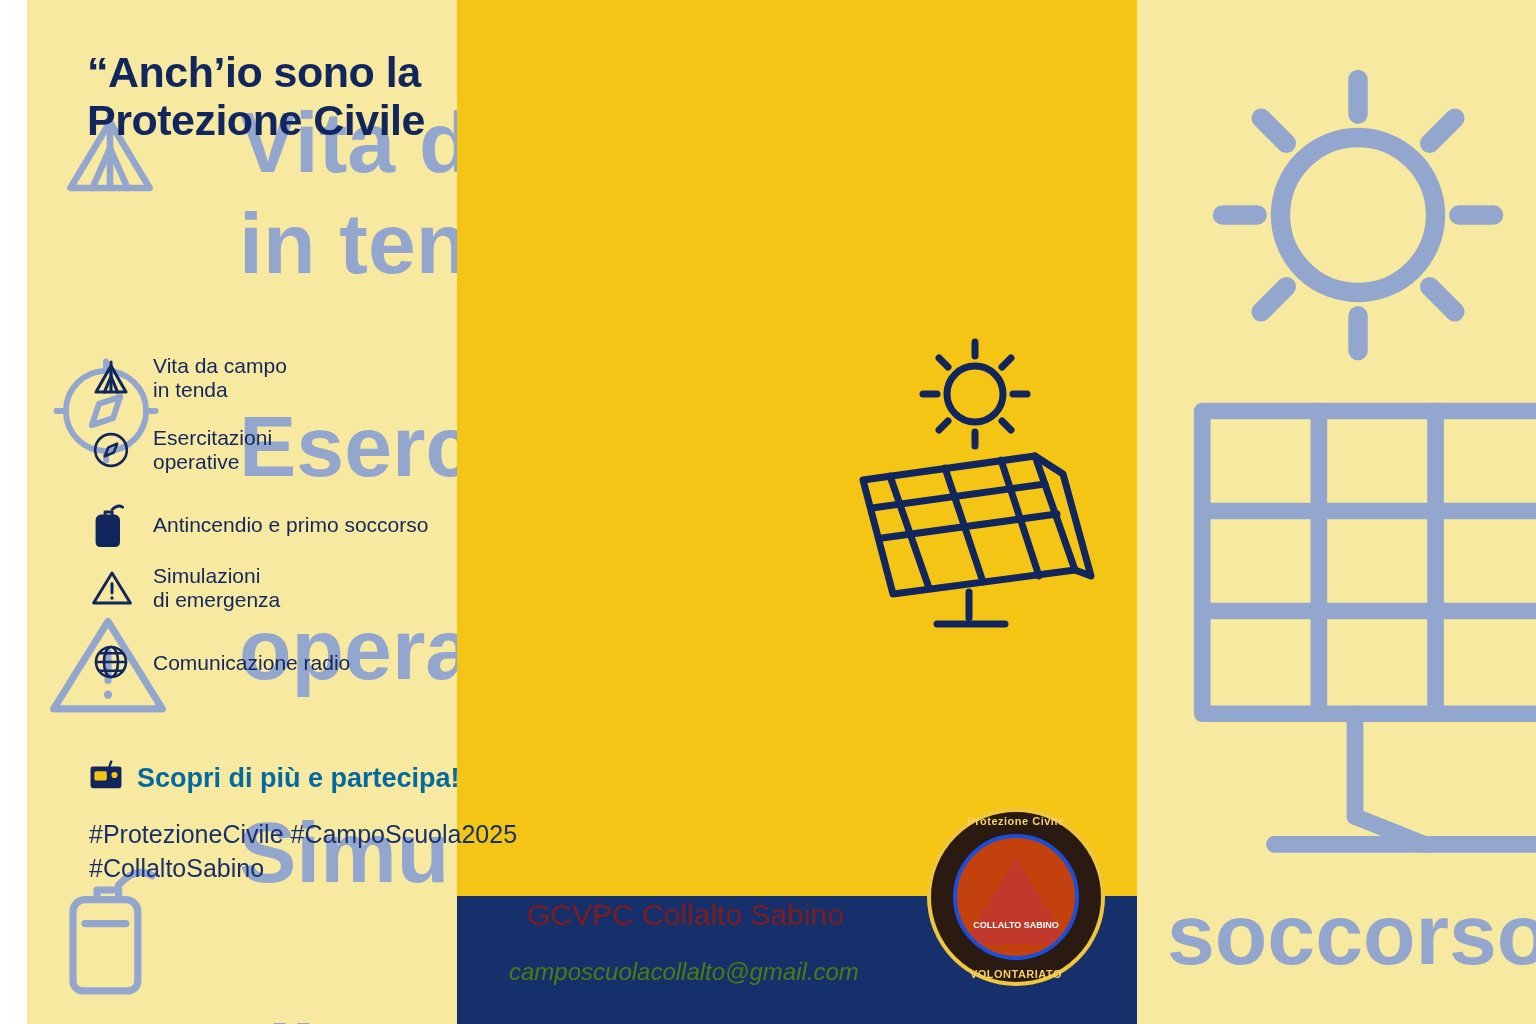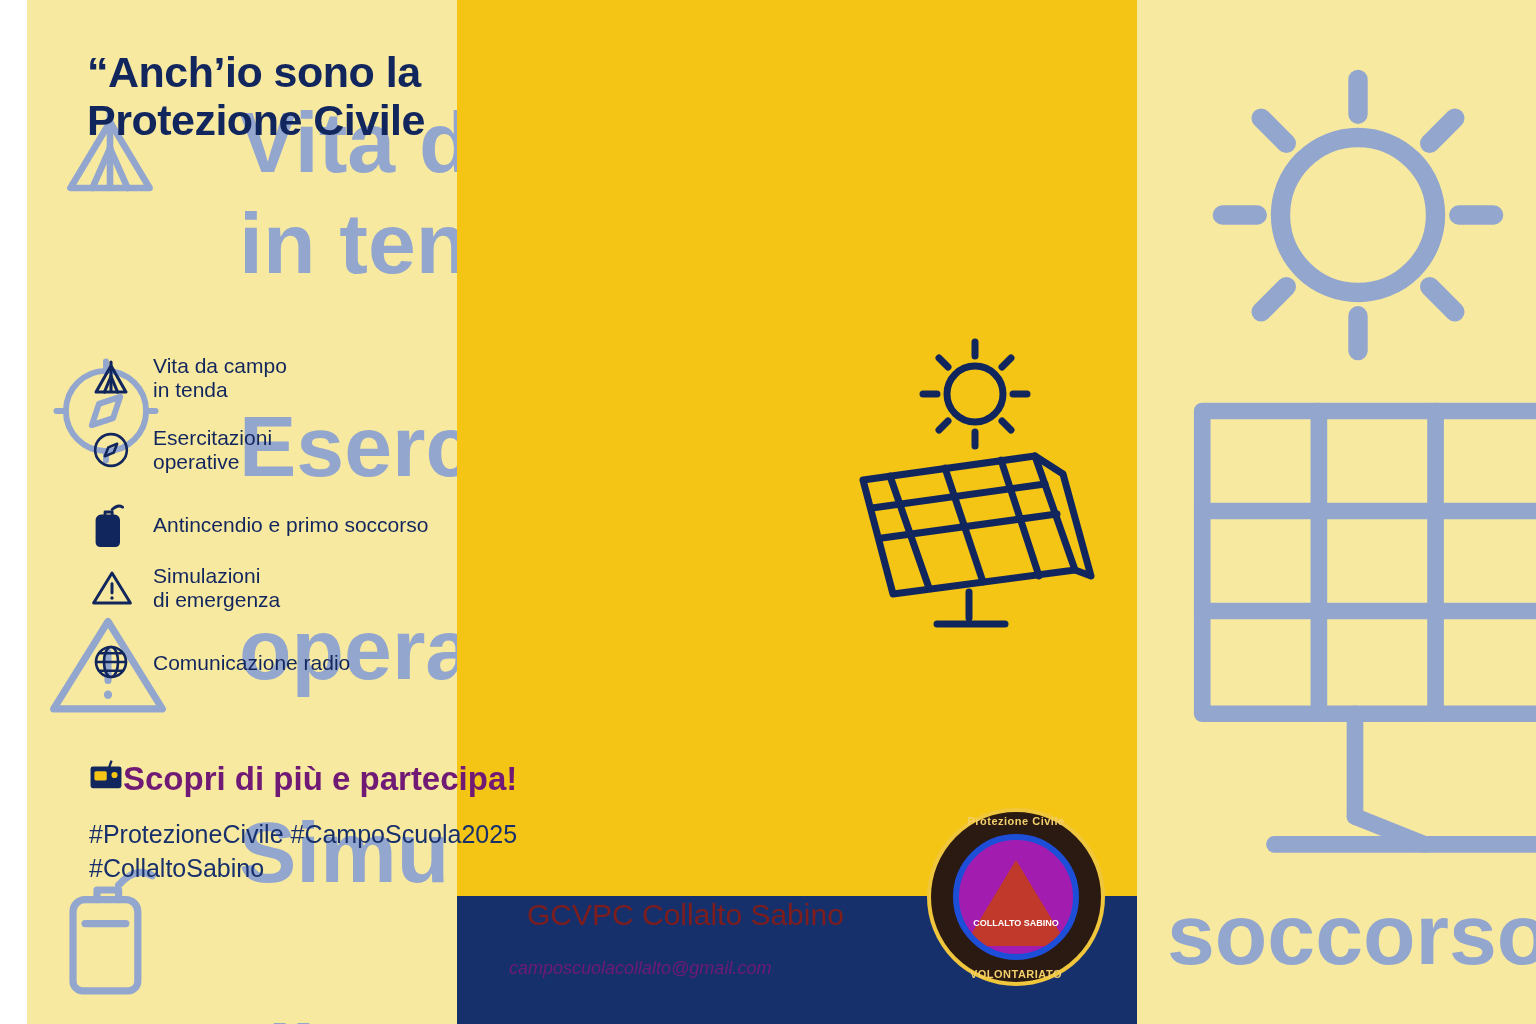--- a/index.html
+++ b/index.html
@@ -134,23 +134,24 @@
   }
   .feature.single { min-height: 56px; align-items: center; }
   .feature.single .ficon { padding-top: 0; }
 
   .cta {
     position: absolute;
     left: 62px;
     top: 760px;
     display: flex;
     align-items: center;
-    color: #701a75;
-    font-weight: 700;
-    font-size: 33px;
+    gap: 14px;
+    color: #0369a1;
+    font-weight: 700;
+    font-size: 27px;
   }
   .hashtags {
     position: absolute;
     left: 62px;
     top: 818px;
     color: #17306b;
     font-size: 25px;
     line-height: 1.35;
     white-space: pre-line;
   }
@@ -171,22 +172,22 @@
     left: 500px;
     top: 898px;
     color: #7f1d1d;
     font-size: 30px;
     font-weight: 400;
   }
   .footer-mail {
     position: absolute;
     left: 482px;
     top: 958px;
-    color: #701a75;
-    font-size: 18px;
+    color: #4d7c0f;
+    font-size: 24px;
     font-style: italic;
   }
 
   
   .logo {
     position: absolute;
     left: 900px;
     top: 808px;
     width: 178px;
     height: 178px;
@@ -196,22 +197,22 @@
     inset: 0;
     border-radius: 50%;
     background: #2a1a12;
     border: 4px solid #f0c63c;
     box-sizing: border-box;
   }
   .logo-inner {
     position: absolute;
     inset: 26px;
     border-radius: 50%;
-    background: #a21caf;
-    border: 6px solid #1d4ed8;
+    background: #c2410c;
+    border: 4px solid #1d4ed8;
     box-sizing: border-box;
     overflow: hidden;
   }
   .logo-tri {
     position: absolute;
     left: 50%;
     top: 20px;
     transform: translateX(-50%);
     width: 0; height: 0;
     border-left: 52px solid transparent;

